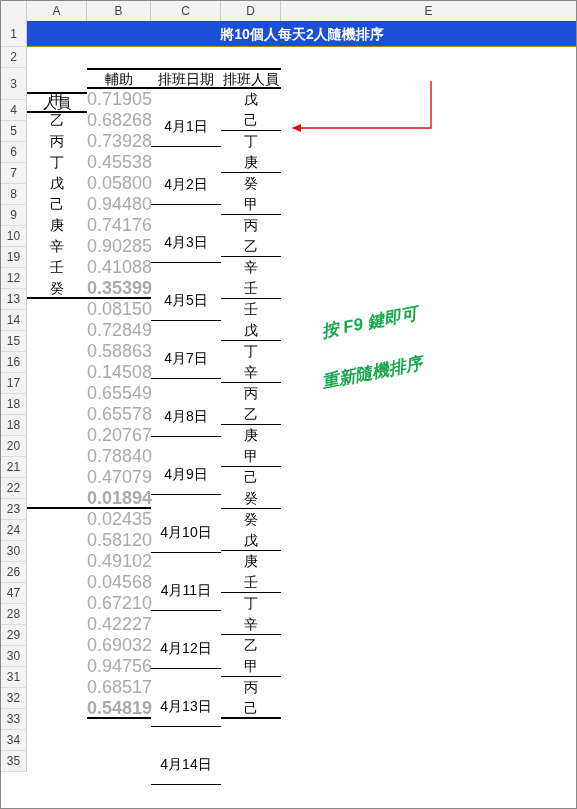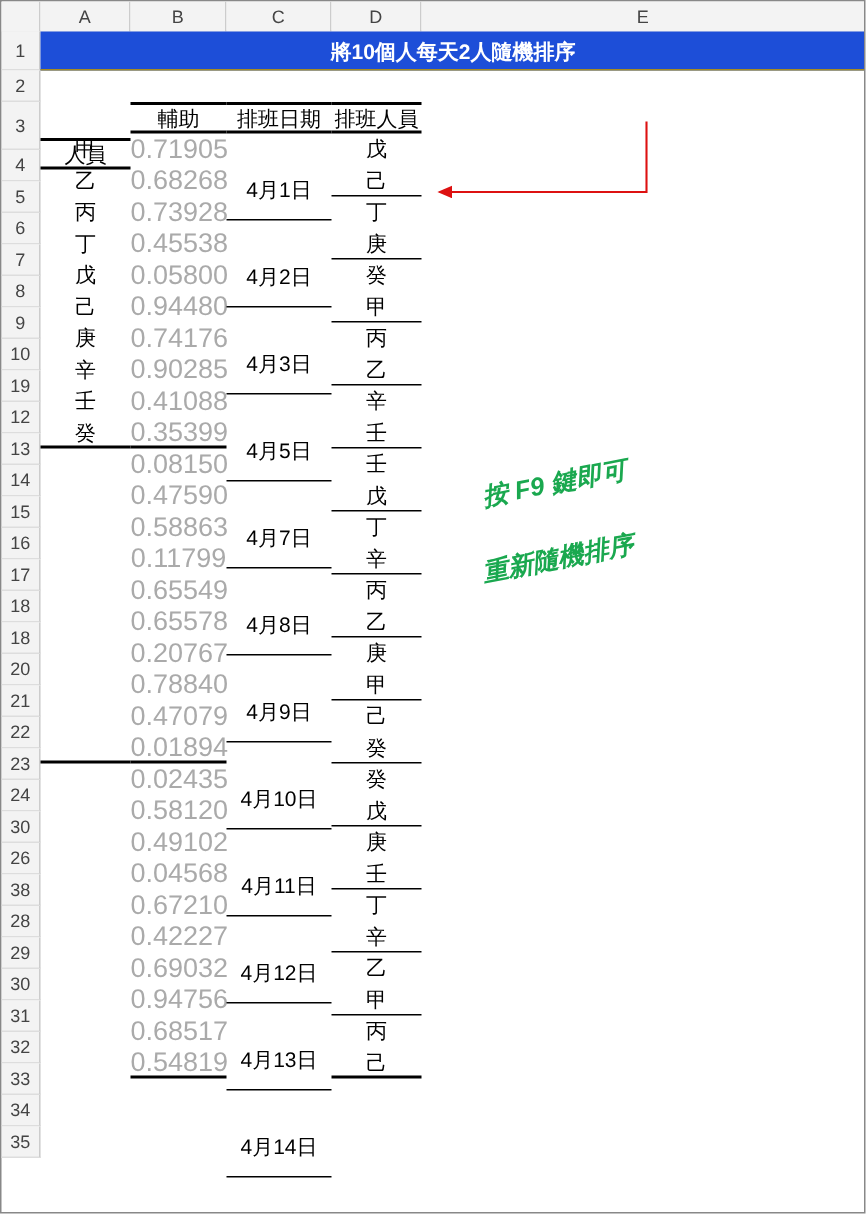--- a/index.html
+++ b/index.html
@@ -102,21 +102,21 @@
   .c-b { width: 64px; color: #aaa; font-size: 18px; }
   .c-c { width: 70px; color: #000; font-size: 14px; }
   .c-d { width: 60px; color: #000; font-size: 14px; position: relative; }
   .merge2 {
     height: 42px;
     line-height: 42px;
     border-bottom: 1px solid #000;
     margin-top: 16px;
   }
   .a-bottom-thick { border-bottom: 2px solid #000; }
-  .b-bottom-thick { border-bottom: 2px solid #000; }
+  .b-bottom-thick { border-bottom: 2px solid #000; font-weight: bold; }
   .data-wrap { display: flex; }
   .col-a, .col-b, .col-c, .col-d { display: flex; flex-direction: column; }
   .col-a { width: 60px; }
   .col-b { width: 64px; }
   .col-c { width: 70px; }
   .col-d { width: 60px; }
   .arrow {
     position: absolute;
     pointer-events: none;
   }
@@ -164,21 +164,21 @@
       <div class="rownum">17</div>
       <div class="rownum">18</div>
       <div class="rownum">18</div>
       <div class="rownum">20</div>
       <div class="rownum">21</div>
       <div class="rownum">22</div>
       <div class="rownum">23</div>
       <div class="rownum">24</div>
       <div class="rownum">30</div>
       <div class="rownum">26</div>
-      <div class="rownum">38</div>
+      <div class="rownum">47</div>
       <div class="rownum">28</div>
       <div class="rownum">29</div>
       <div class="rownum">30</div>
       <div class="rownum">31</div>
       <div class="rownum">32</div>
       <div class="rownum">33</div>
       <div class="rownum">34</div>
       <div class="rownum">35</div>
     </div>
 
@@ -231,23 +231,23 @@
           <div class="cell c-b">0.68268</div>
           <div class="cell c-b">0.73928</div>
           <div class="cell c-b">0.45538</div>
           <div class="cell c-b">0.05800</div>
           <div class="cell c-b">0.94480</div>
           <div class="cell c-b">0.74176</div>
           <div class="cell c-b">0.90285</div>
           <div class="cell c-b">0.41088</div>
           <div class="cell c-b b-bottom-thick">0.35399</div>
           <div class="cell c-b">0.08150</div>
-          <div class="cell c-b">0.47590</div>
+          <div class="cell c-b">0.72849</div>
           <div class="cell c-b">0.58863</div>
-          <div class="cell c-b">0.11799</div>
+          <div class="cell c-b">0.14508</div>
           <div class="cell c-b">0.65549</div>
           <div class="cell c-b">0.65578</div>
           <div class="cell c-b">0.20767</div>
           <div class="cell c-b">0.78840</div>
           <div class="cell c-b">0.47079</div>
           <div class="cell c-b b-bottom-thick">0.01894</div>
           <div class="cell c-b">0.02435</div>
           <div class="cell c-b">0.58120</div>
           <div class="cell c-b">0.49102</div>
           <div class="cell c-b">0.04568</div>

